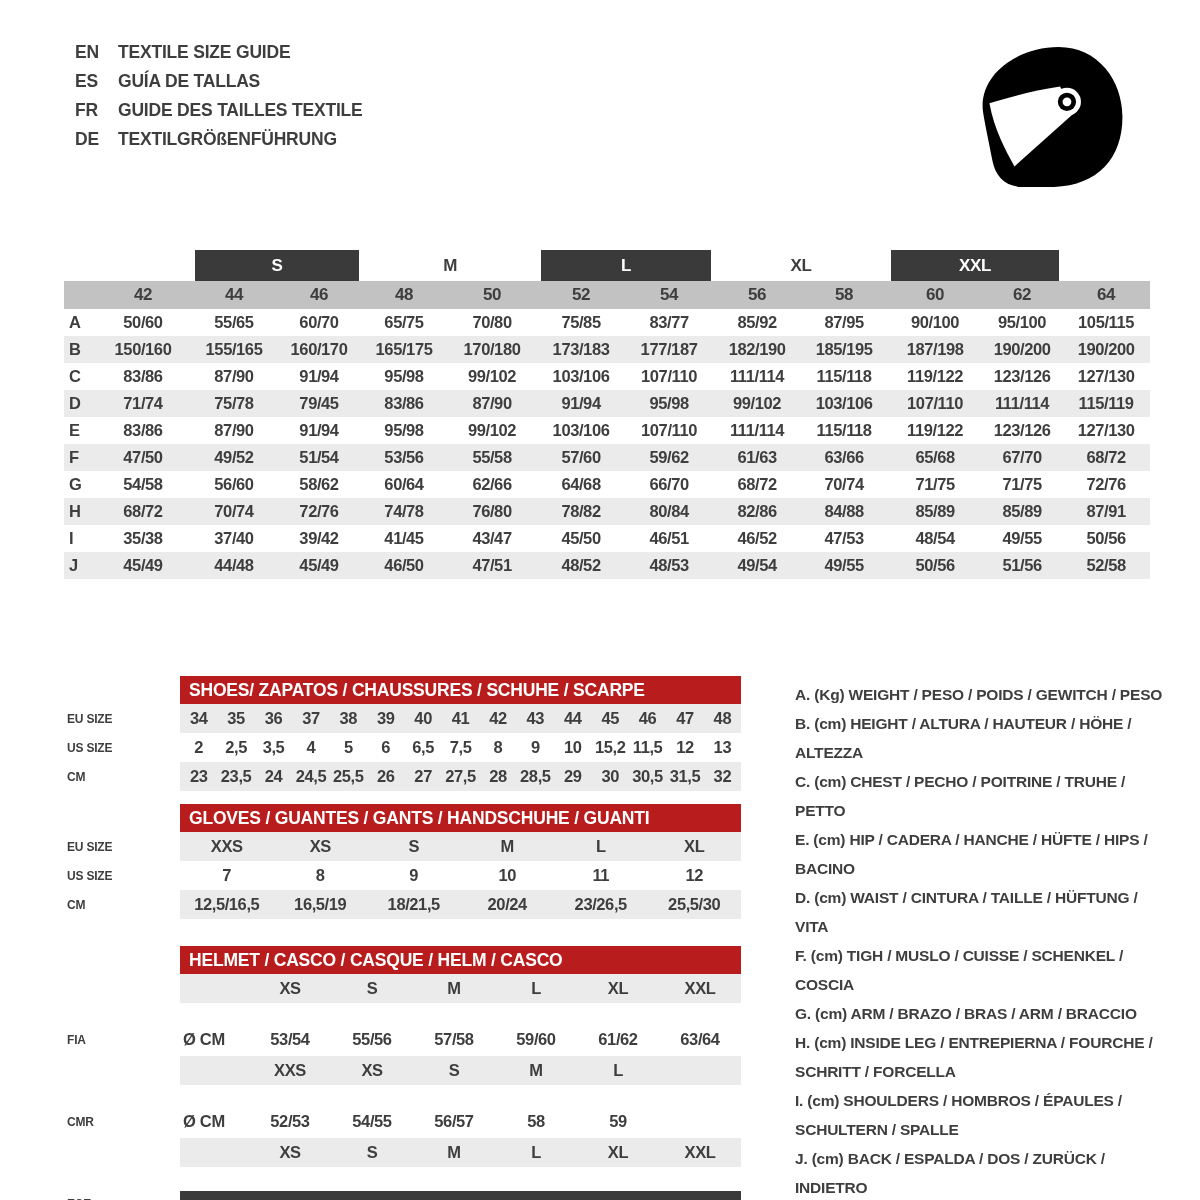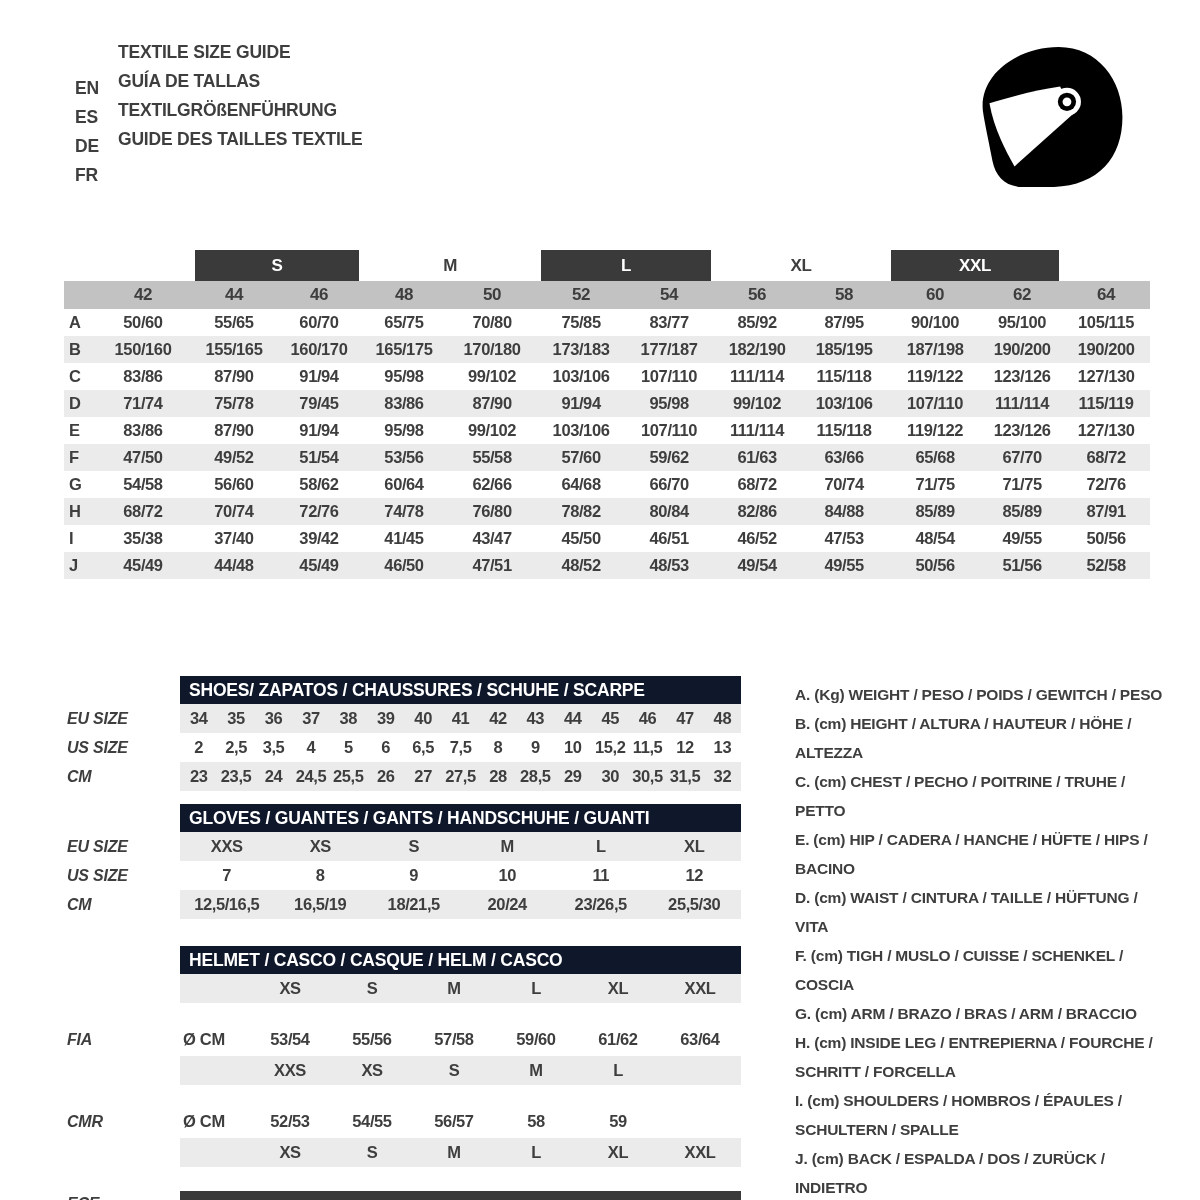--- a/index.html
+++ b/index.html
@@ -4,42 +4,42 @@
 <style>
   html,body{margin:0;padding:0;}
   body{
     width:1200px;height:1200px;position:relative;background:#ffffff;
     font-family:"Liberation Sans",sans-serif;font-weight:bold;color:#3e3e3e;
     overflow:hidden;
   }
   
   .langs{position:absolute;left:75px;top:38px;}
   .lang-line{display:flex;height:29px;line-height:29px;font-size:17.5px;letter-spacing:-0.2px;}
-  .lang-code{width:43px;margin-top:36px;}
+  .lang-code{width:43px;}
   
   .helmet-logo{position:absolute;left:975px;top:36px;width:152px;height:162px;}
   
   .main-table-wrap{position:absolute;left:64px;top:250px;width:1086px;}
   table{border-collapse:collapse;table-layout:fixed;width:1086px;}
   td{padding:0;text-align:center;font-size:16.5px;letter-spacing:-0.4px;white-space:nowrap;overflow:hidden;}
   .band-row td{height:31px;}
   .band{height:31px;line-height:31px;margin:0 3px;font-size:17px;}
   .band.dark{background:#3a3a3a;color:#ffffff;}
   .head-row td{background:#c2c2c2;height:28px;font-size:17px;}
   .data-row td{height:27px;}
   .data-row.alt td{background:#ebebeb;}
   td.lbl{text-align:left;padding-left:5px;}
   
   .section{position:absolute;left:180px;width:561px;}
-  .section-title{background:#0f172a;color:#ffffff;height:28px;line-height:28px;
+  .section-title{background:#b91c1c;color:#ffffff;height:28px;line-height:28px;
     padding-left:9px;font-size:17.5px;letter-spacing:-0.2px;}
   .strip-row{position:relative;display:flex;align-items:center;height:29px;}
   .strip-row.shaded{background:#ebebeb;}
   .strip-row.tall{height:33px;margin-top:20px;}
-  .strip-label{position:absolute;left:-113px;width:108px;font-size:16px;letter-spacing:-0.2px;font-style:italic;}
+  .strip-label{position:absolute;left:-113px;width:108px;font-size:12px;letter-spacing:-0.2px;}
   .unit-cell{width:66px;font-size:16.5px;letter-spacing:-0.3px;padding-left:3px;}
   .vals{flex:1;display:flex;}
   .cell{flex:1;text-align:center;font-size:16.5px;letter-spacing:-0.4px;white-space:nowrap;}
   
   .legend{position:absolute;left:795px;top:680px;width:378px;font-size:15.5px;
     line-height:29px;letter-spacing:-0.2px;}
   
   .bottom-bar{position:absolute;left:180px;top:1191px;width:561px;height:9px;background:#3a3a3a;}
 </style>
 </head>
@@ -48,26 +48,26 @@
 <div class="langs" id="langs">
     <div class="lang-line">
       <span class="lang-code">EN</span>
       <span class="lang-text">TEXTILE SIZE GUIDE</span>
     </div>
     <div class="lang-line">
       <span class="lang-code">ES</span>
       <span class="lang-text">GUÍA DE TALLAS</span>
     </div>
     <div class="lang-line">
+      <span class="lang-code">FR</span>
+      <span class="lang-text">GUIDE DES TAILLES TEXTILE</span>
+    </div>
+    <div class="lang-line">
       <span class="lang-code">DE</span>
       <span class="lang-text">TEXTILGRÖßENFÜHRUNG</span>
-    </div>
-    <div class="lang-line">
-      <span class="lang-code">FR</span>
-      <span class="lang-text">GUIDE DES TAILLES TEXTILE</span>
     </div>
   </div>
 
 <div class="helmet-logo">
   <svg viewBox="0 0 100 100" width="152" height="162" preserveAspectRatio="xMidYMid meet">
     <path d="M55 4 C81 4 97 26 97 50 C97 77 81 95 52 96 L31 96 C20 96 13.5 89 11.5 79 C9.5 68 6.5 55 5.2 46 C2.5 22 28 4 55 4 Z" fill="#000000"></path>
     <path d="M9.5 41 C24 36.5 42 32 56 30 L64.5 48 L26 82.5 C20.5 73 12.5 58 9.5 41 Z" fill="#ffffff"></path>
     <circle cx="60.5" cy="40" r="9.2" fill="#ffffff"></circle>
     <circle cx="60.5" cy="40" r="6" fill="#000000"></circle>
     <circle cx="60.5" cy="40" r="2.9" fill="#ffffff"></circle>

